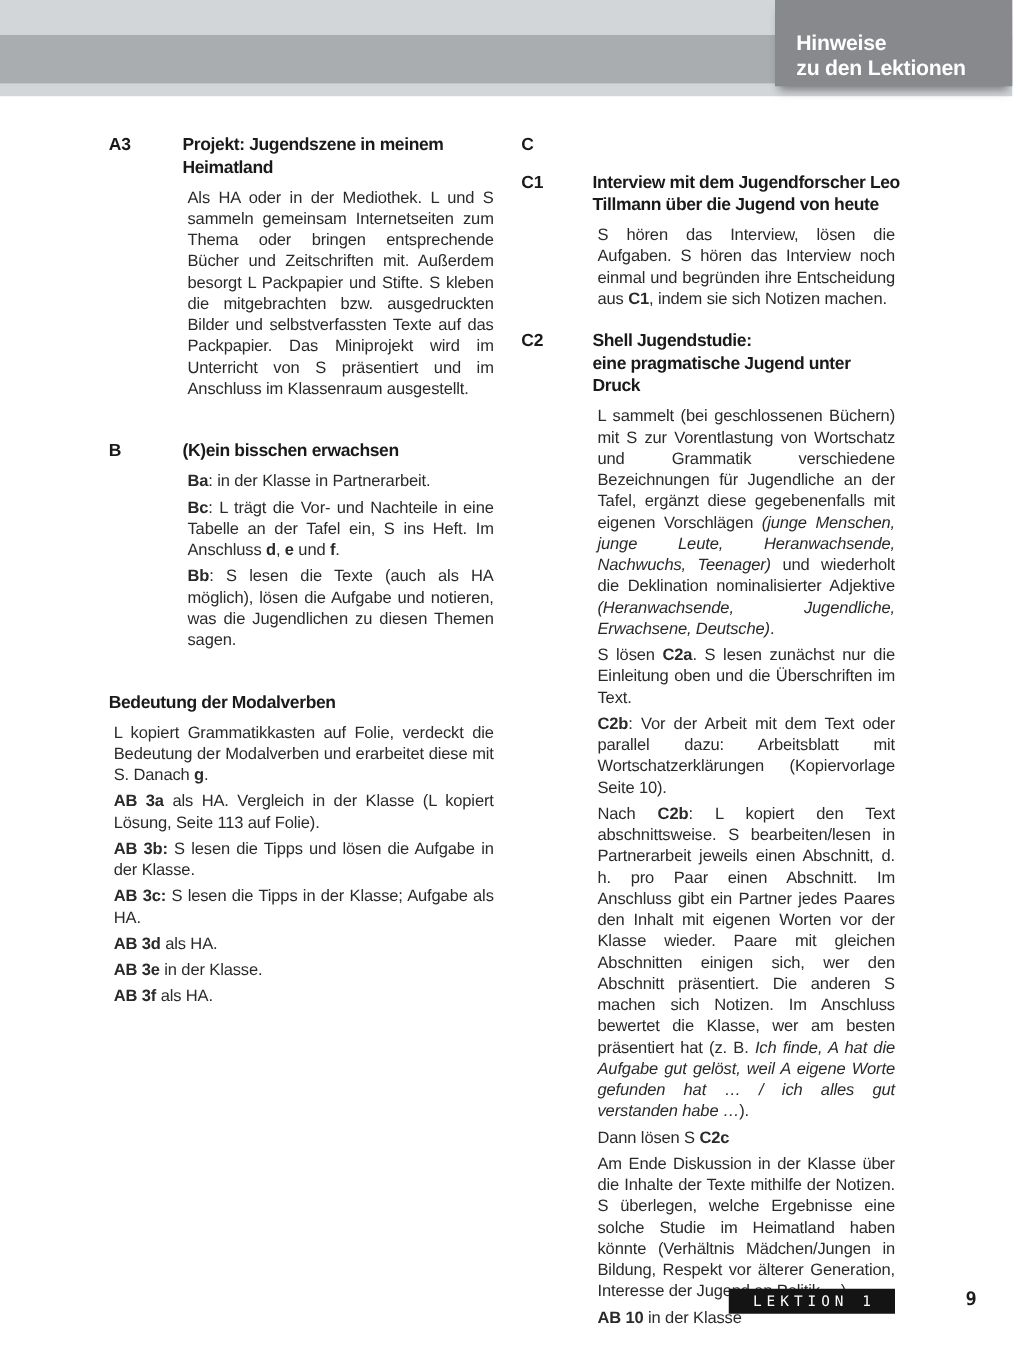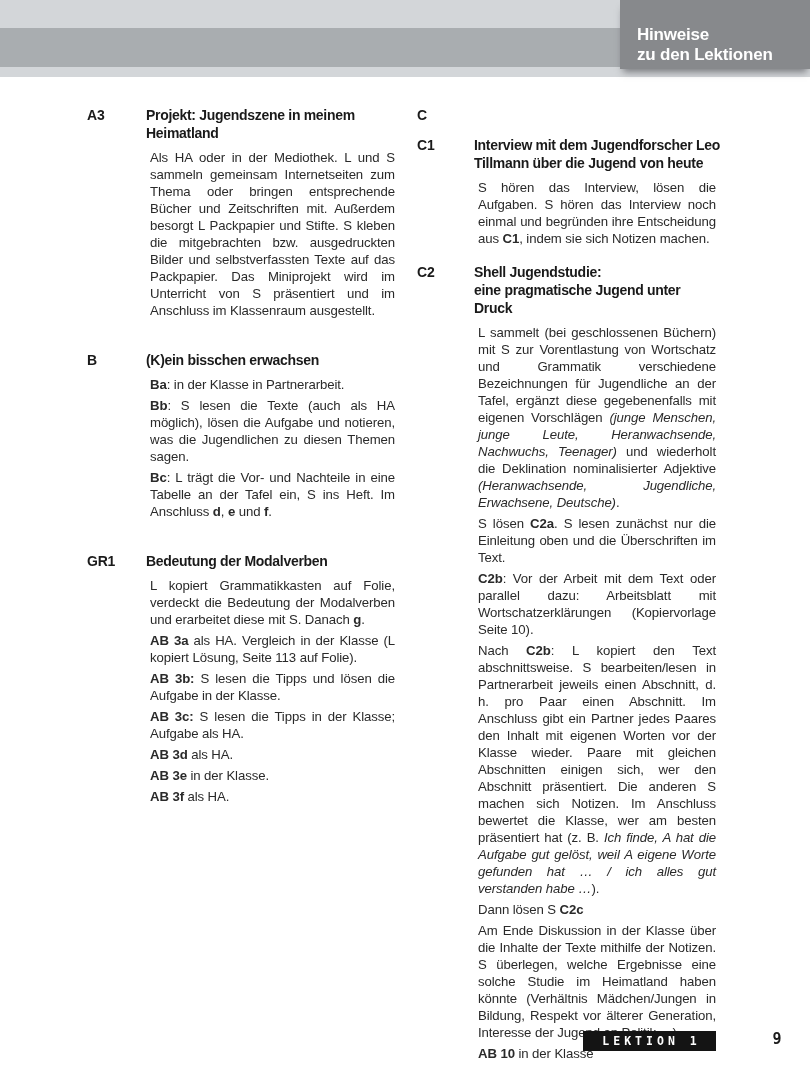--- a/index.html
+++ b/index.html
@@ -71,21 +71,21 @@
   }
   .run-b { font-weight: bold; }
   .run-i { font-style: italic; }
 
   
   .lektion-badge {
     position:absolute; left:583px; top:1031px; width:133px; height:20px;
     background: var(--footer-box-bg, #141414);
     color: var(--footer-box-text, #ffffff);
     font-family: "DejaVu Sans Mono", monospace;
-    font-weight: bold; font-size: 11.5px; letter-spacing: 4px;
+    font-weight: normal; font-size: 11.5px; letter-spacing: 4px;
     display:flex; align-items:center; justify-content:center;
     padding-left: 4px; 
   }
   .page-number {
     position:absolute; left:764px; top:1030px; width:26px;
     text-align:center;
     font-family: "DejaVu Sans Mono", monospace;
     font-weight: bold; font-size: 15px;
     color: #1c1c1c;
   }
@@ -113,28 +113,27 @@
         </div>
     </div>
   </div>
 
   <div class="section">
     <div class="sec-label">B</div>
     <div class="sec-content">
       <h3 class="sec-heading">(K)ein bisschen erwachsen</h3>
       <div class="sec-paragraphs">
           <p><span class="run-b">Ba</span><span class="run-n">: in der Klasse in Partnerarbeit.</span></p>
+          <p><span class="run-b">Bc</span><span class="run-n">: L trägt die Vor- und Nachteile in eine Tabelle an der Tafel ein, S ins Heft. Im Anschluss </span><span class="run-b">d</span><span class="run-n">, </span><span class="run-b">e</span><span class="run-n"> und </span><span class="run-b">f</span><span class="run-n">.</span></p>
           <p><span class="run-b">Bb</span><span class="run-n">: S lesen die Texte (auch als HA möglich), lösen die Aufgabe und notieren, was die Jugendlichen zu diesen Themen sagen.</span></p>
-          <p><span class="run-b">Bc</span><span class="run-n">: L trägt die Vor- und Nachteile in eine Tabelle an der Tafel ein, S ins Heft. Im Anschluss </span><span class="run-b">d</span><span class="run-n">, </span><span class="run-b">e</span><span class="run-n"> und </span><span class="run-b">f</span><span class="run-n">.</span></p>
         </div>
     </div>
   </div>
 
   <div class="section">
-    <div class="sec-label">GR1</div>
     <div class="sec-content">
       <h3 class="sec-heading">Bedeutung der Modalverben</h3>
       <div class="sec-paragraphs">
           <p><span class="run-n">L kopiert Grammatikkasten auf Folie, verdeckt die Bedeutung der Modalverben und erarbeitet diese mit S. Danach </span><span class="run-b">g</span><span class="run-n">.</span></p>
           <p><span class="run-b">AB 3a</span><span class="run-n"> als HA. Vergleich in der Klasse (L kopiert Lösung, Seite 113 auf Folie).</span></p>
           <p><span class="run-b">AB 3b:</span><span class="run-n"> S lesen die Tipps und lösen die Aufgabe in der Klasse.</span></p>
           <p><span class="run-b">AB 3c:</span><span class="run-n"> S lesen die Tipps in der Klasse; Aufgabe als HA.</span></p>
           <p><span class="run-b">AB 3d</span><span class="run-n"> als HA.</span></p>
           <p><span class="run-b">AB 3e</span><span class="run-n"> in der Klasse.</span></p>
           <p><span class="run-b">AB 3f</span><span class="run-n"> als HA.</span></p>

